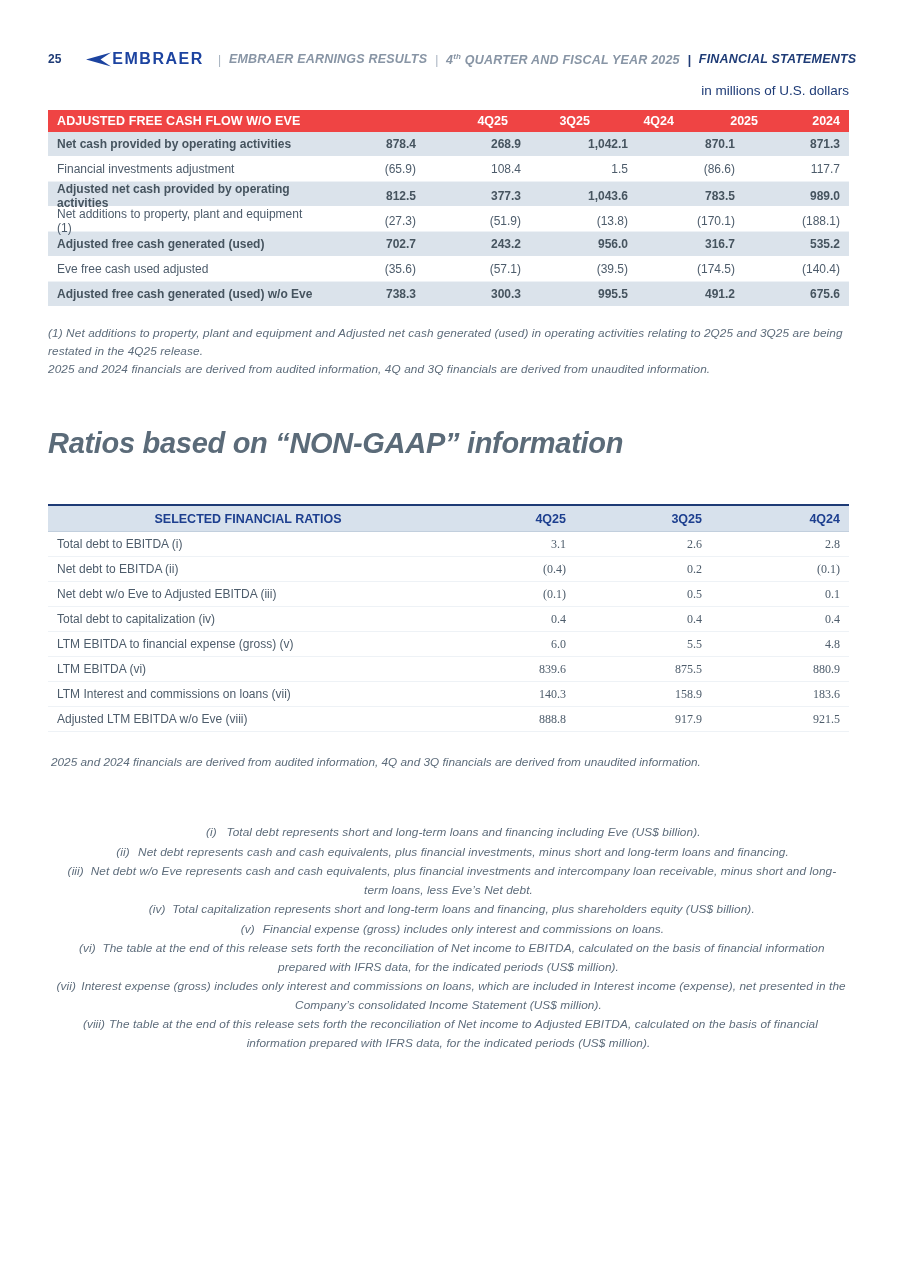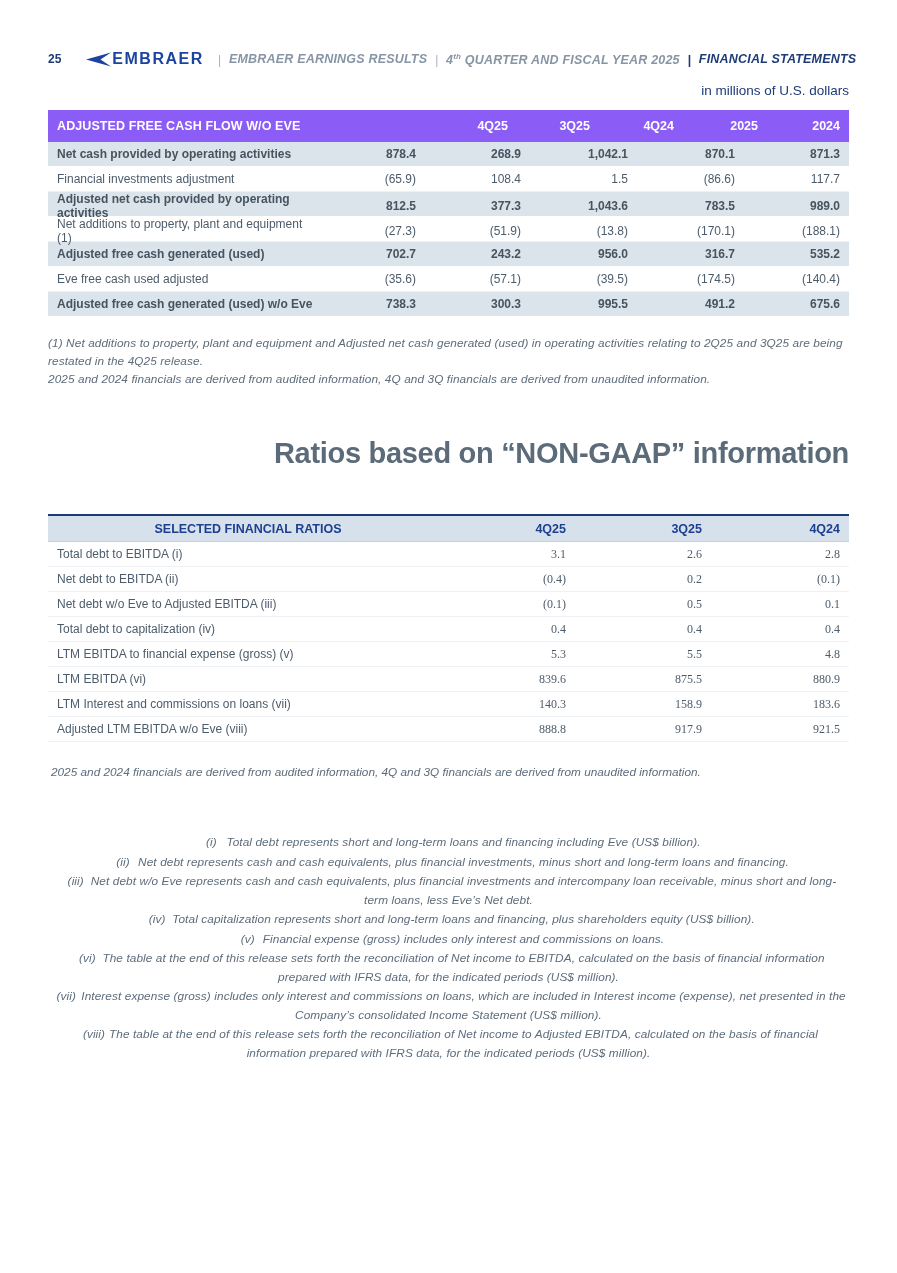--- a/index.html
+++ b/index.html
@@ -54,22 +54,22 @@
     text-align: right;
     font-size: 13.5px;
     color: #1e3b76;
     margin-top: 13px;
   }
 
   
   .table { width: 100%; margin-top: 12px; }
   .t1-grid { display: grid; grid-template-columns: 1fr 82px 82px 84px 84px 82px; align-items: center; }
   .t1-head {
-    background: #8b5cf6;
-    height: 32px;
+    background: #ef4444;
+    height: 22px;
   }
   .t1-head .th-label {
     color: #ffffff; font-weight: 700; font-size: 12.5px;
     padding-left: 9px; letter-spacing: 0.1px;
   }
   .t1-head .th-num {
     color: #ffffff; font-weight: 700; font-size: 12.5px;
     text-align: right; padding-right: 9px;
   }
   .tr { height: 25px; border-bottom: 1px solid #eef2f6; background: #ffffff; gap: 23px; }
@@ -84,24 +84,24 @@
     font-size: 11.8px;
     line-height: 18px;
     color: #5d6c7b;
     letter-spacing: 0.1px;
   }
 
   
   .section-heading {
     margin-top: 49px;
     font-size: 29px;
+    font-style: italic;
     font-weight: 700;
     letter-spacing: -0.3px;
     color: #5b6b79;
-    text-align: right;
   }
 
   
   .table2 { margin-top: 44px; border-top: 2px solid #1e3b76; }
   .t2-grid { display: grid; grid-template-columns: 1fr 136px 136px 138px; align-items: center; }
   .t2-head { background: #d7e1ec; height: 26px; border-bottom: 1px solid #c2cfdd; }
   .t2-head .th-label {
     color: #1d3f8f; font-weight: 700; font-size: 12.5px; padding-left: 9px; text-align: center;
   }
   .t2-head .th-num {
@@ -260,21 +260,21 @@
         <div class="td-num">0.1</div>
       </div>
       <div class="t2-grid tr2">
         <div class="td-label">Total debt to capitalization (iv)</div>
         <div class="td-num">0.4</div>
         <div class="td-num">0.4</div>
         <div class="td-num">0.4</div>
       </div>
       <div class="t2-grid tr2">
         <div class="td-label">LTM EBITDA to financial expense (gross) (v)</div>
-        <div class="td-num">5.3</div>
+        <div class="td-num">6.0</div>
         <div class="td-num">5.5</div>
         <div class="td-num">4.8</div>
       </div>
       <div class="t2-grid tr2">
         <div class="td-label">LTM EBITDA (vi)</div>
         <div class="td-num">839.6</div>
         <div class="td-num">875.5</div>
         <div class="td-num">880.9</div>
       </div>
       <div class="t2-grid tr2">

